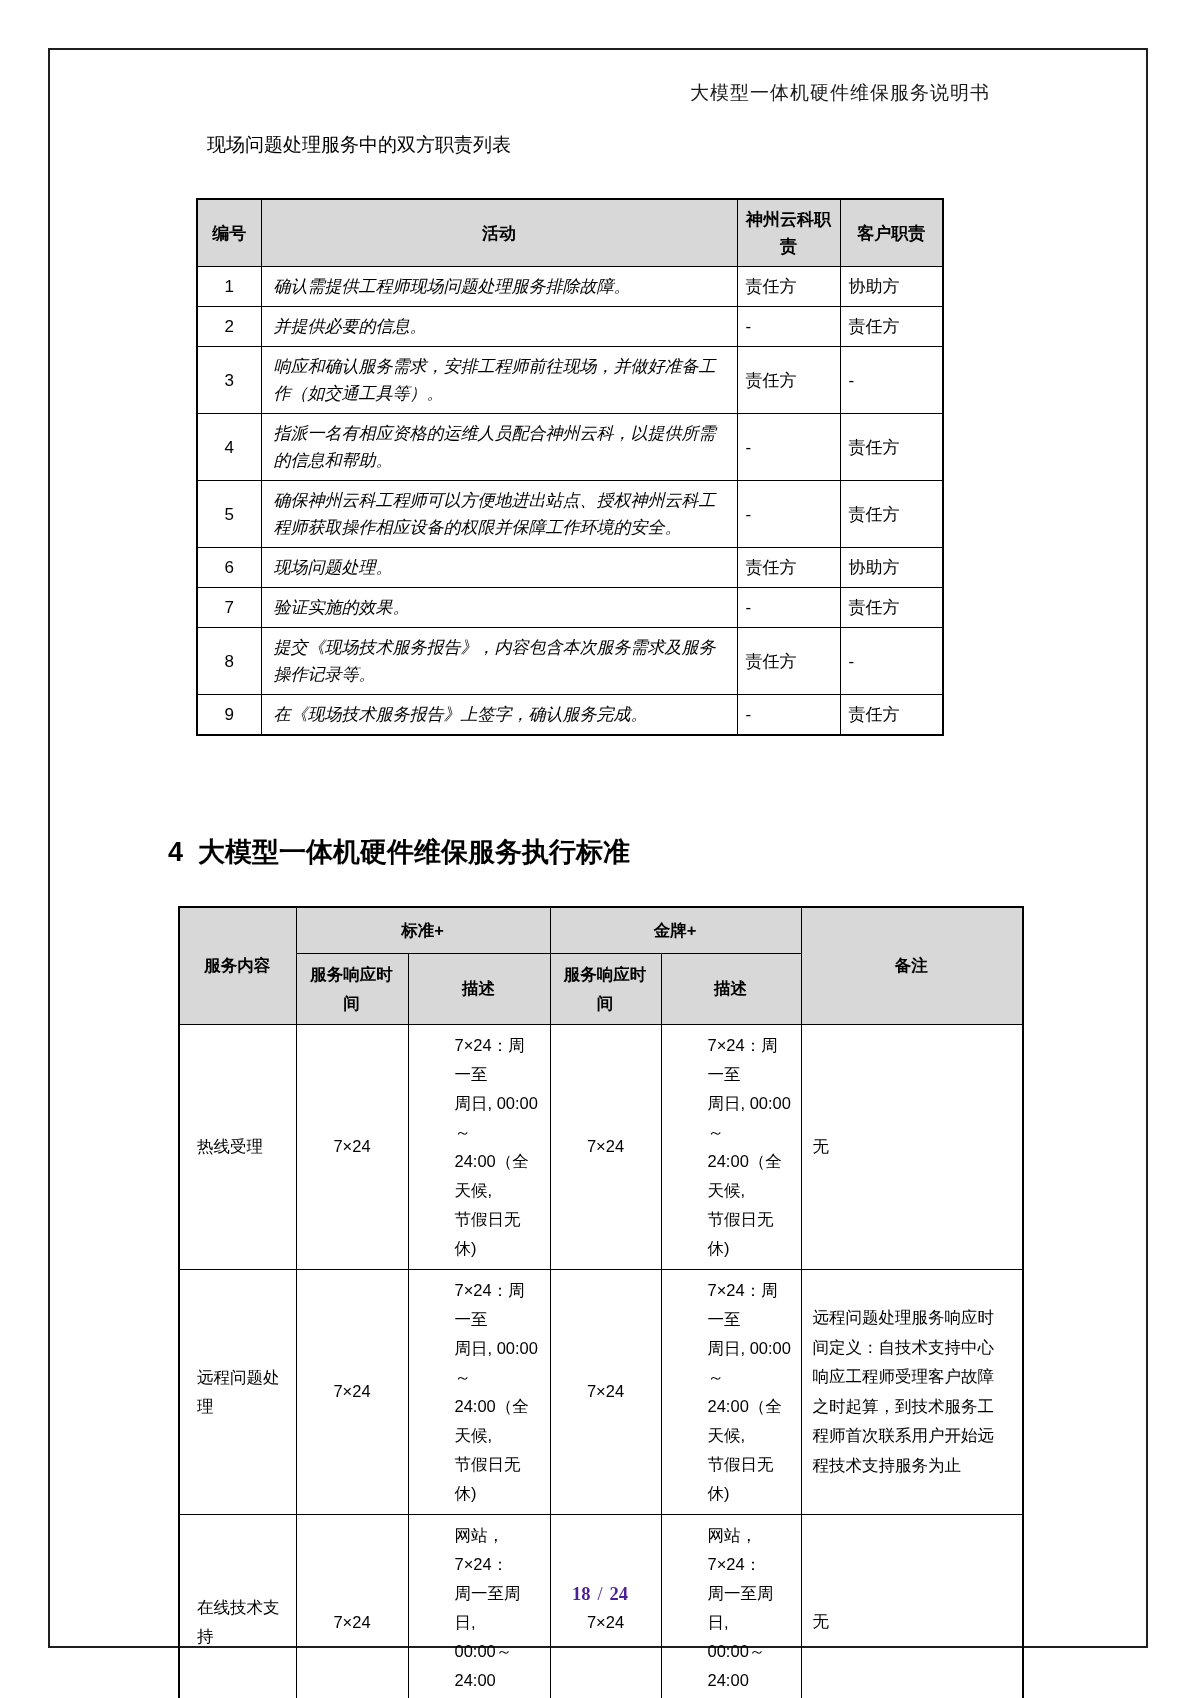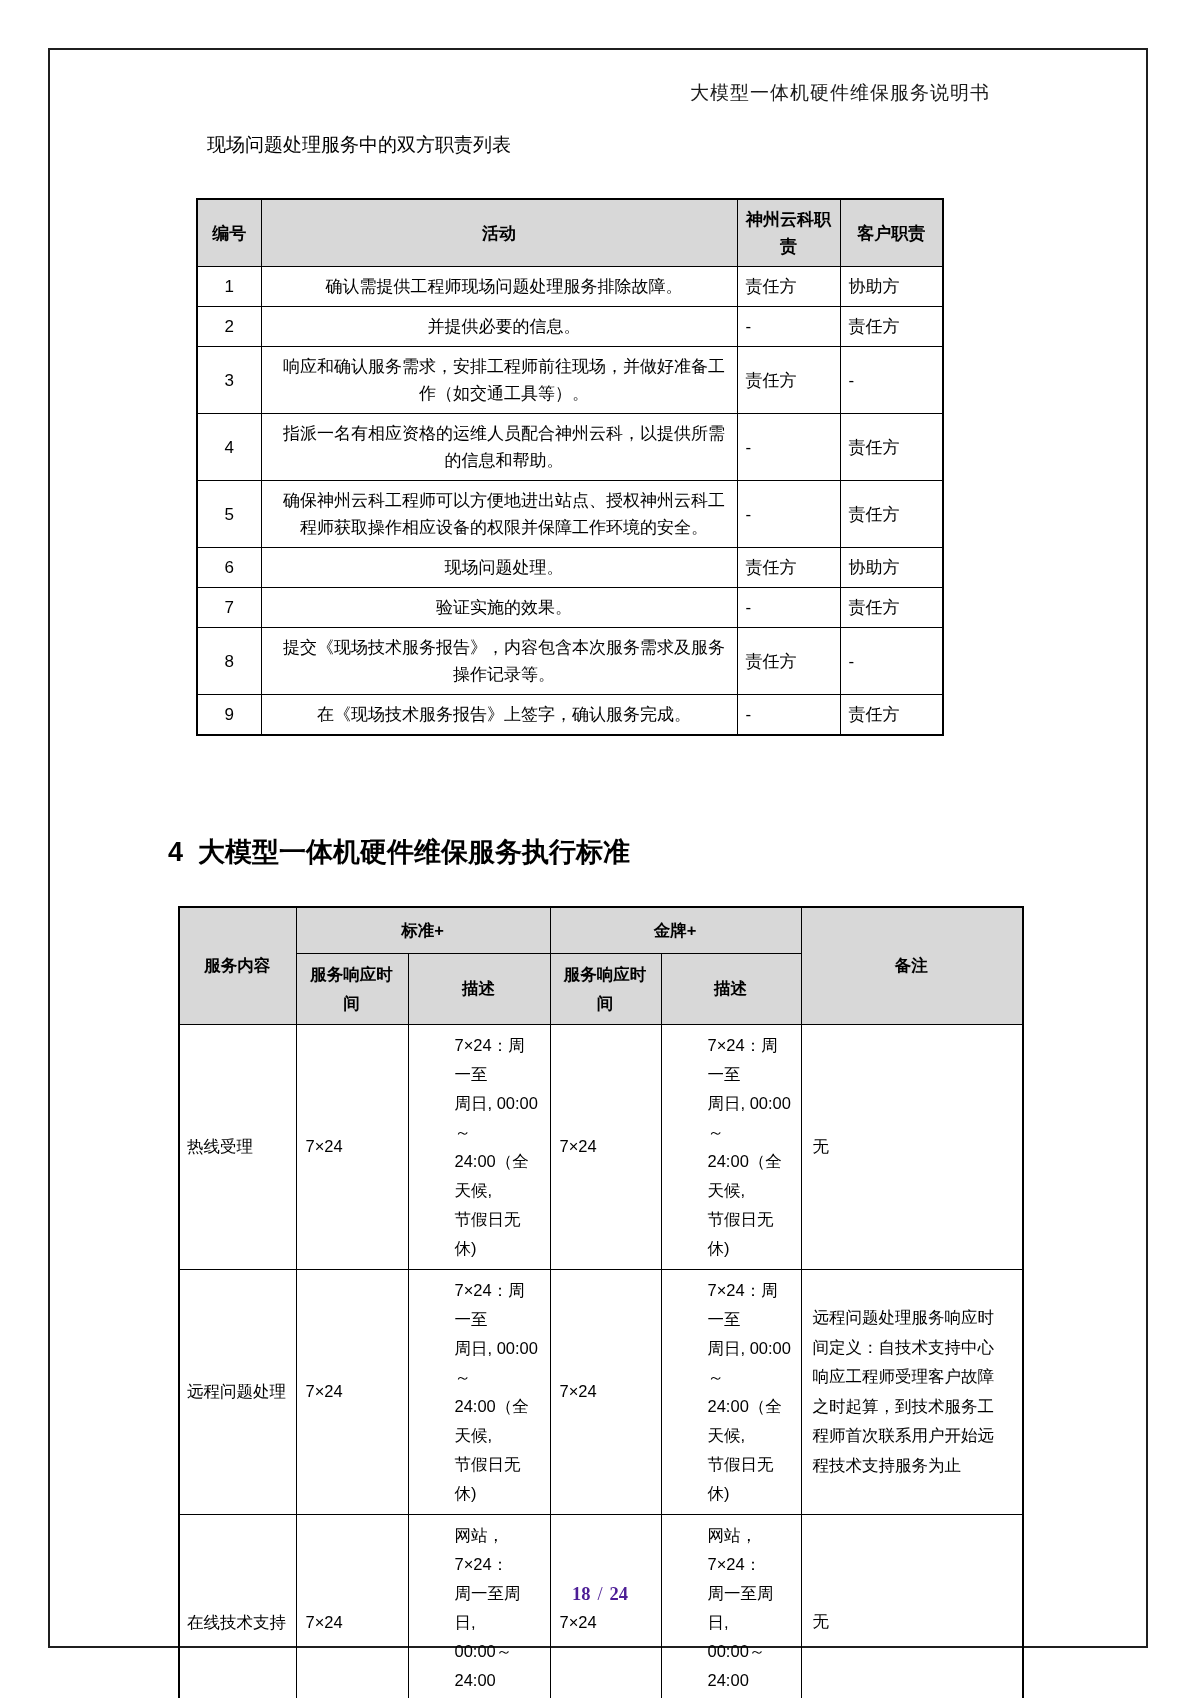--- a/index.html
+++ b/index.html
@@ -25,21 +25,21 @@
     position:absolute;left:196px;top:198px;width:746px;
     border:2.5px solid #000;
   }
   .t1 th,.t1 td{
     border:1.6px solid #000;font-size:17px;line-height:27px;
     padding:6px 8px;vertical-align:middle;box-sizing:border-box;
     word-break:break-all;
   }
   .t1 thead th{background:#d8d8d8;font-weight:bold;text-align:center;height:62px;}
   .t1 td.c-no{text-align:center;width:64px;}
-  .t1 td.c-act{text-align:center;padding-left:20px;padding-right:10px;}
+  .t1 td.c-act{text-align:left;padding-left:12px;padding-right:10px;font-style:italic;}
   .t1 td.c-r{text-align:left;}
   .t1 col.no{width:64px;}
   .t1 col.act{width:476px;}
   .t1 col.r{width:103px;}
   
   .section-heading{
     position:absolute;left:168px;top:834px;font-size:27px;font-weight:bold;color:#000;
   }
   .section-heading .num{margin-right:15px;font-weight:bold;}
   
@@ -47,22 +47,22 @@
     position:absolute;left:178px;top:906px;width:844px;
     border:2.5px solid #000;
   }
   .t2 th,.t2 td{
     border:1.6px solid #000;font-size:16.5px;line-height:29px;
     padding:6px 9px;vertical-align:middle;box-sizing:border-box;
   }
   .t2 thead th{background:#d8d8d8;font-weight:bold;text-align:center;padding-left:8px;}
   .t2 thead tr.gr th{height:46px;}
   .t2 thead tr.sub th{height:70px;}
-  .t2 td.svc{text-align:left;padding-left:7px;}
-  .t2 td.time{text-align:left;}
+  .t2 td.svc{text-align:left;padding-left:17px;}
+  .t2 td.time{text-align:center;}
   .t2 td.desc{text-align:left;white-space:pre-line;padding-left:46px;}
   .t2 td.note{text-align:left;white-space:pre-line;padding-left:11px;padding-right:6px;line-height:29.5px;}
   .t2 col.svc{width:117px;}
   .t2 col.time1{width:112px;}
   .t2 col.desc1{width:142px;}
   .t2 col.time2{width:111px;}
   .t2 col.desc2{width:140px;}
   .t2 col.note{width:222px;}
   .t2 tr.r1 td{height:117px;}
   .t2 tr.r2 td{height:175px;}

